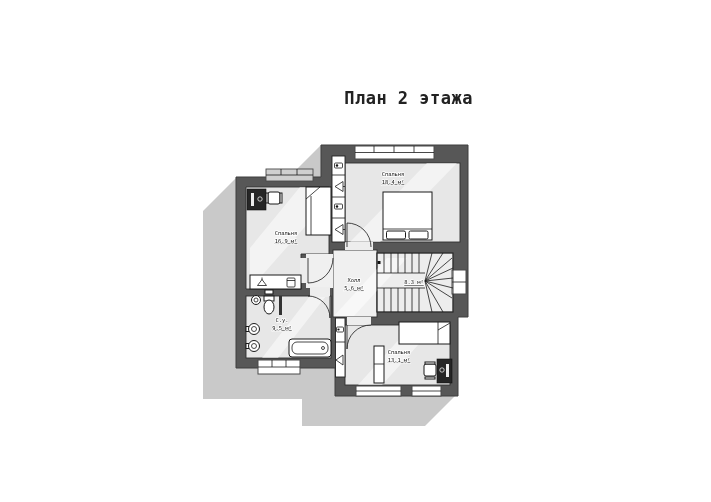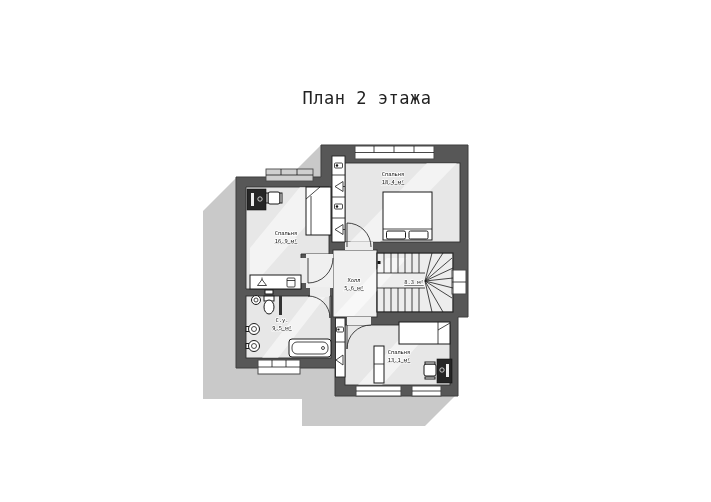--- a/index.html
+++ b/index.html
@@ -2,21 +2,21 @@
 <html><head>
 <meta charset="utf-8">
 <style>
   html,body{margin:0;padding:0;}
   body{
     width:711px;height:502px;position:relative;overflow:hidden;
     background:#ffffff;font-family:"DejaVu Sans Mono","Liberation Mono",monospace;
   }
   .title{
     position:absolute;left:261px;top:88px;width:212px;
-    text-align:center;font-size:17px;font-weight:400;color:#222;
+    text-align:right;font-size:17px;font-weight:700;color:#222;
     letter-spacing:0.5px;white-space:nowrap;
   }
   svg{position:absolute;left:0;top:0;}
   .wallstroke{stroke:#3f3f3f;stroke-width:1;}
   .floor{stroke:#2f2f2f;stroke-width:0.9;}
   .thin{stroke:#1a1a1a;stroke-width:0.8;fill:none;}
   .furn{fill:#ffffff;stroke:#1a1a1a;stroke-width:1;}
   .darkfurn{fill:#262626;stroke:#111;stroke-width:0.6;}
   .streak{fill:#ffffff;opacity:0.5;}
   .win{fill:#ffffff;stroke:#4a4a4a;stroke-width:1;}

